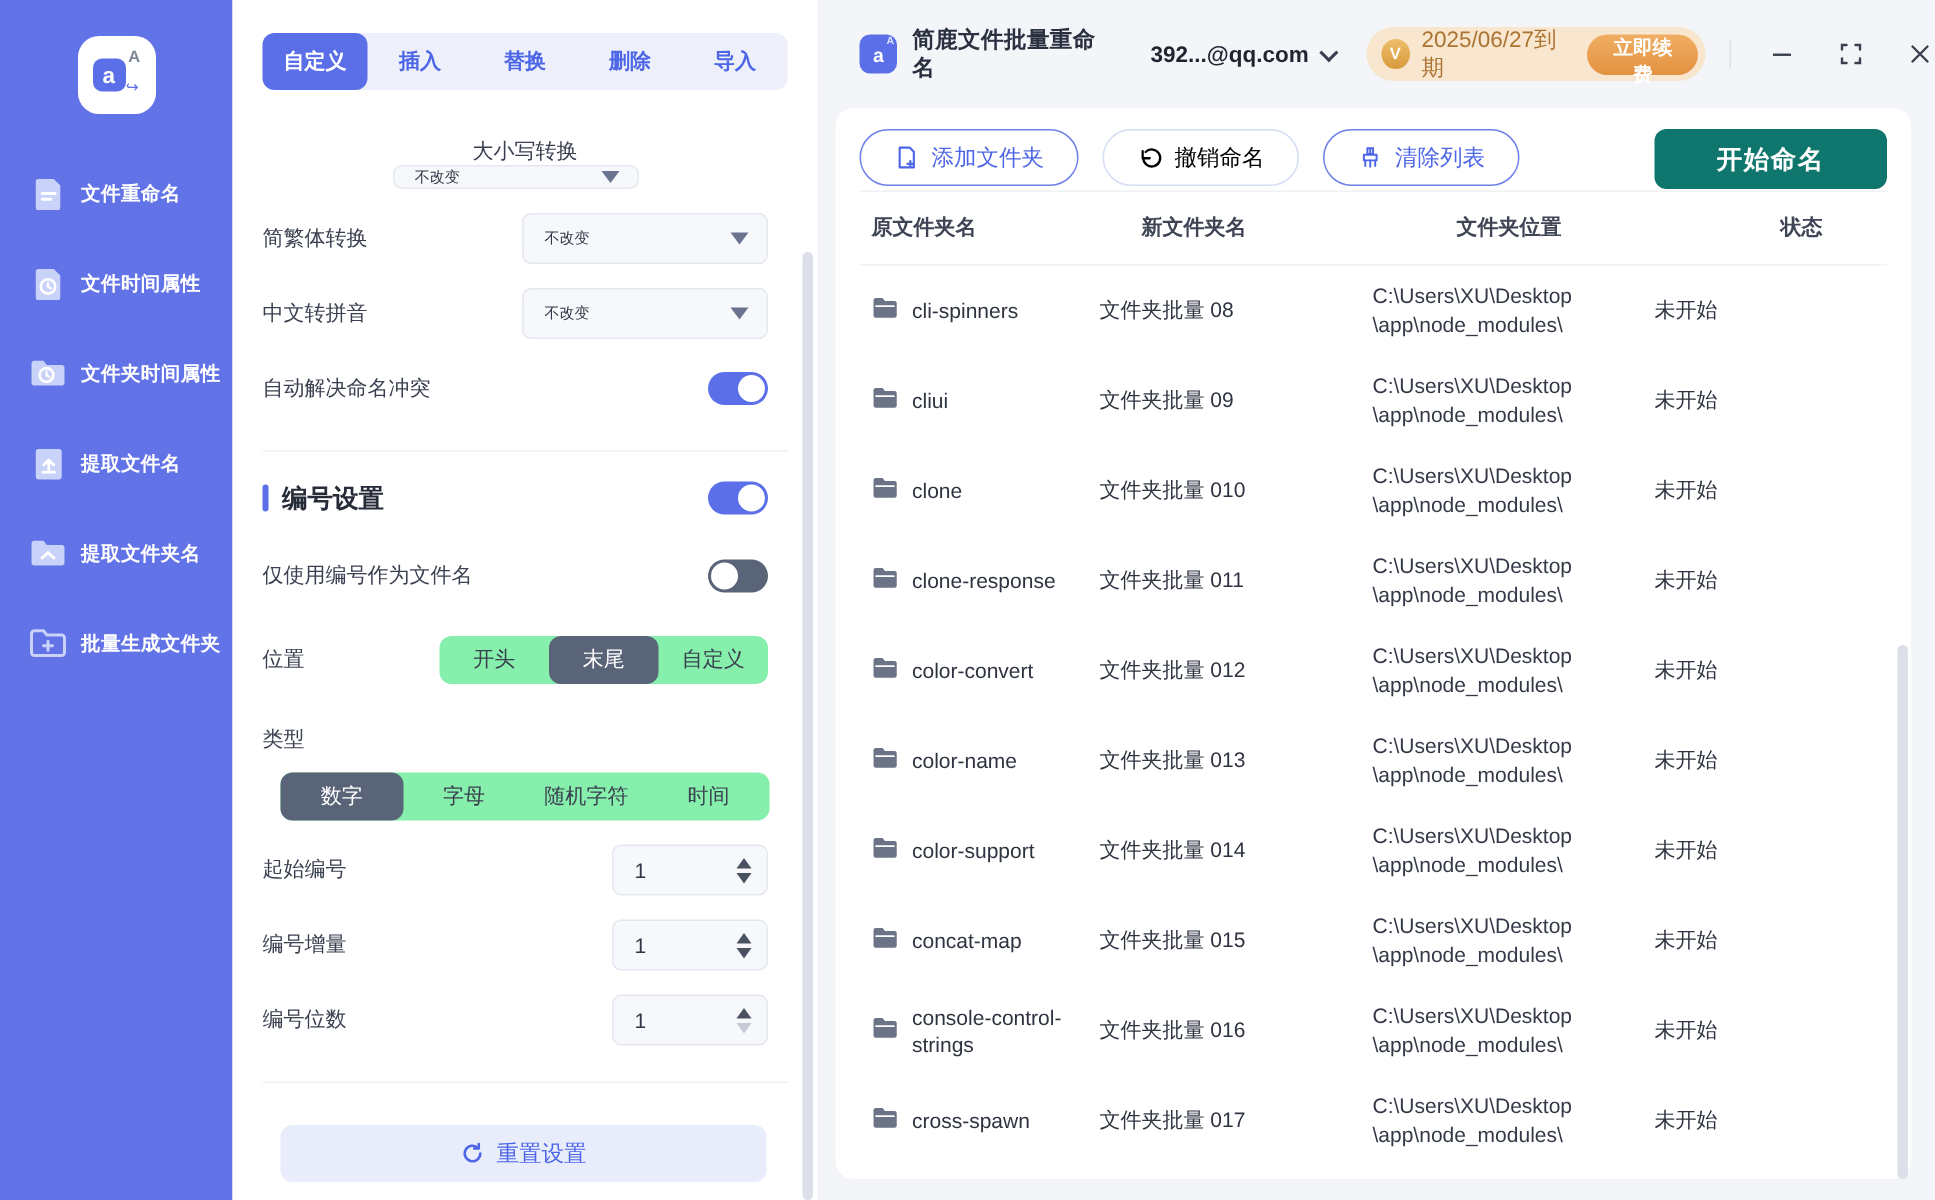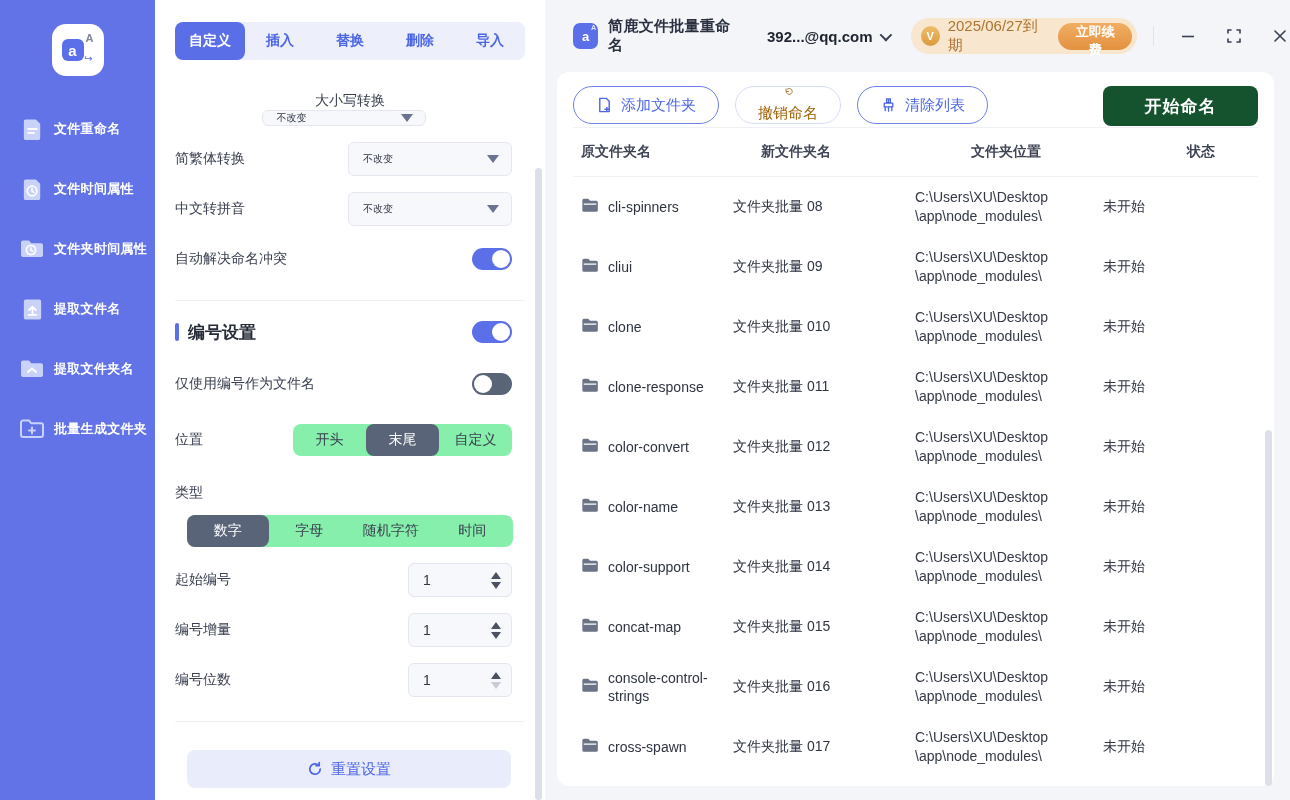--- a/index.html
+++ b/index.html
@@ -86,23 +86,23 @@
   .renew-btn { height:27px; border:none; border-radius:14px; background:linear-gradient(#F0AE63,#E39140); color:#fff;
                font-size:13px; font-weight:bold; padding:0 12px; cursor:pointer; font-family:inherit;}
   .tb-sep { width:1px; height:20px; background:#E0E2E8; margin:0 22px 0 16px; }
   .win-btns { display:flex; align-items:center; gap:26px; color:#3A4050; margin-left:2px;}
   .win-btn { cursor:pointer; display:flex; align-items:center; justify-content:center; width:20px; height:20px;}
 
   .card { position:absolute; left:12px; right:16px; top:72px; bottom:14px; background:#FFFFFF; border-radius:12px; padding:14px 16px 0; }
   .toolbar { display:flex; align-items:flex-start; height:40px; }
   .obtn { height:38px; border-radius:20px; border:1px solid #6F80EA; background:#fff; color:#4D66E8; font-size:15px;
           display:flex; align-items:center; gap:8px; padding:0 22px; cursor:pointer; margin-right:16px; font-family:inherit;}
-  .obtn.disabled { border-color:#D6DEF6; color:#a16207; cursor:default;flex-direction:column; }
+  .obtn.disabled { border-color:#D6DEF6; color:#000000; cursor:default; }
   .toolbar .spacer { flex:1; }
-  .pbtn { width:155px; height:40px; border:none; border-radius:8px; background:#14532d; color:#fff; font-size:17px;
+  .pbtn { width:155px; height:40px; border:none; border-radius:8px; background:#0f766e; color:#fff; font-size:17px;
           font-weight:bold; cursor:pointer; letter-spacing:1px; font-family:inherit;}
 
   .thead { display:flex; align-items:center; height:50px; border-top:1px solid #EFF1F5; border-bottom:1px solid #EFF1F5; margin-top:1px;gap:28px; }
   .th { font-size:14px; font-weight:bold; color:#3F4555; }
   .c1 { width:160px; padding-left:8px; } .c2 { width:182px; } .c3 { width:188px; } .c4 { flex:1; }
   .tbody { overflow:hidden; }
   .trow { display:flex; align-items:center; height:60px; }
   .cell-orig { display:flex; align-items:center; gap:9px; }
   .folder-glyph { flex:none; }
   .orig-name { font-size:14px; color:#2E3340; width:104px; word-break:break-all; line-height:18px; }

